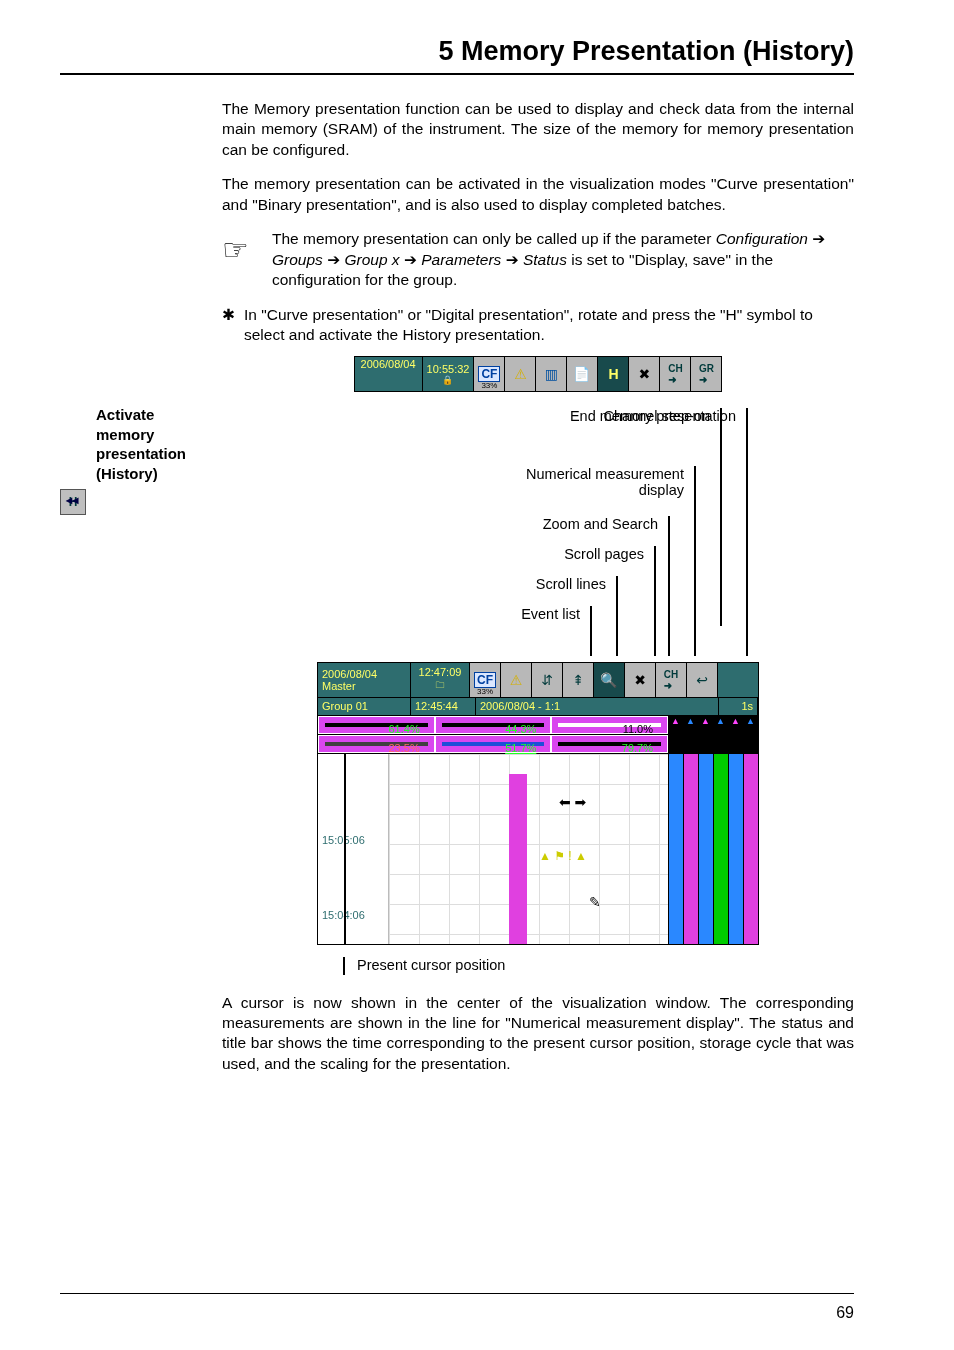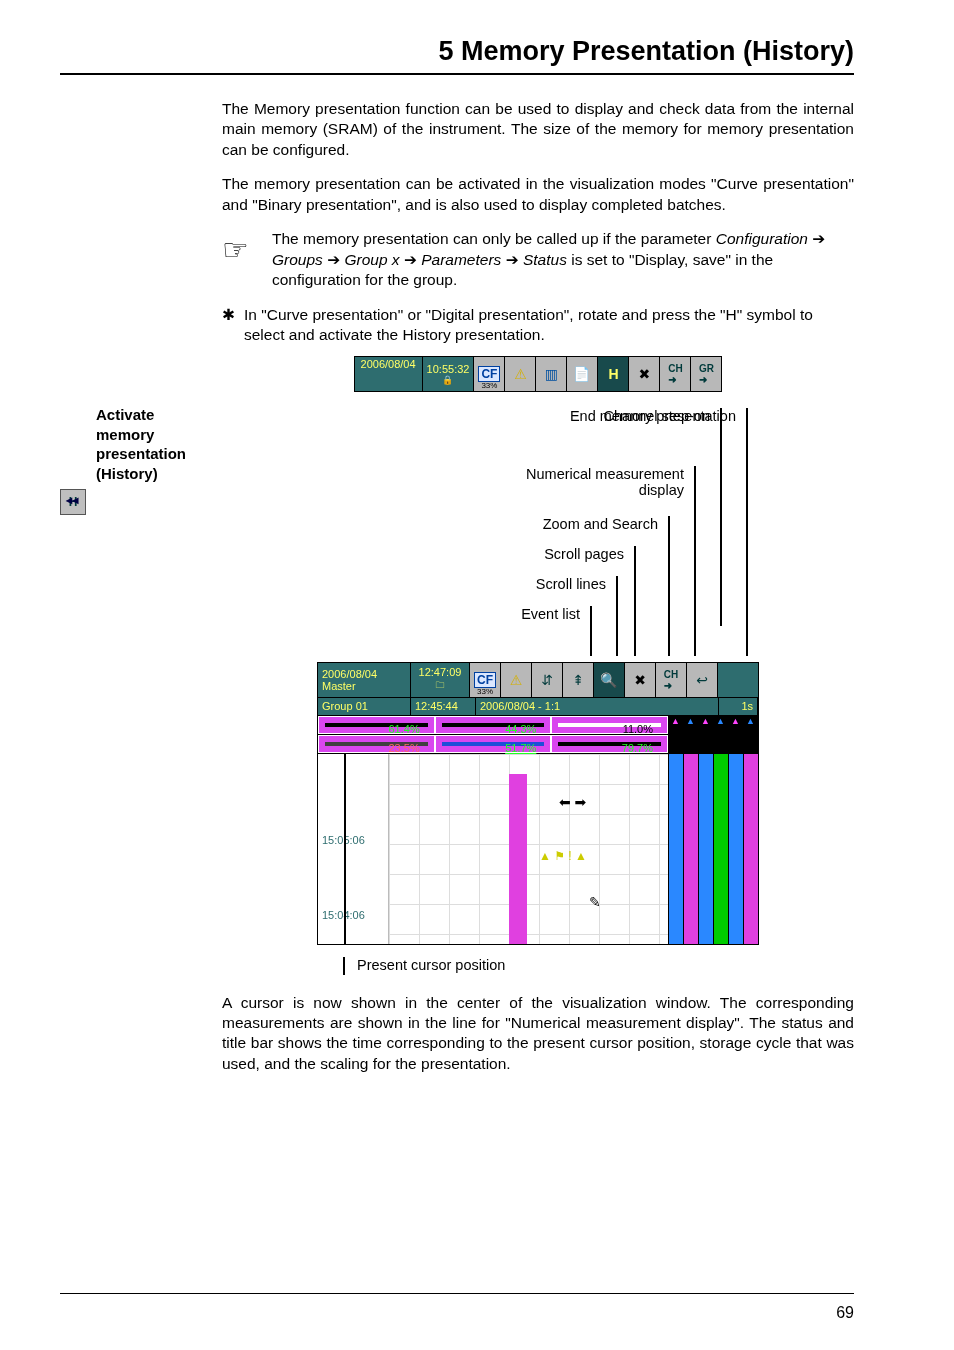--- a/index.html
+++ b/index.html
@@ -339,21 +339,21 @@
         <div class="callout" style="right:92px; top:58px; text-align:right;">
           <span class="label-text">
             <span>Numerical measurement</span><br><span>display</span>
           </span>
           <span class="leader" style="height:190px; margin-left:6px;"></span>
         </div>
         <div class="callout" style="right:118px; top:108px;">
           <span class="label-text">Zoom and Search</span>
           <span class="leader" style="height:140px; margin-left:6px;"></span>
         </div>
-        <div class="callout" style="right:152px; top:138px;">
+        <div class="callout" style="right:132px; top:138px;">
           <span class="label-text">Scroll pages</span>
           <span class="leader" style="height:110px; margin-left:6px;"></span>
         </div>
         <div class="callout" style="right:170px; top:168px;">
           <span class="label-text">Scroll lines</span>
           <span class="leader" style="height:80px; margin-left:6px;"></span>
         </div>
         <div class="callout" style="right:196px; top:198px;">
           <span class="label-text">Event list</span>
           <span class="leader" style="height:50px; margin-left:6px;"></span>

